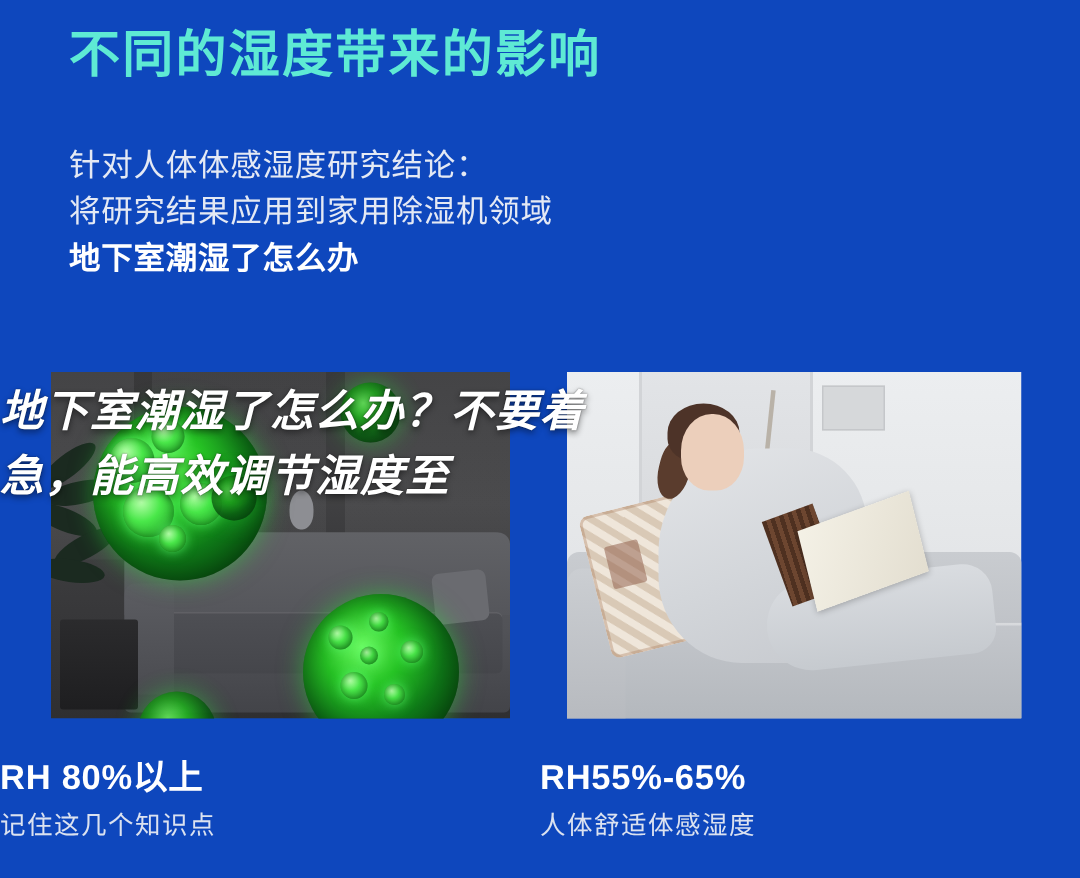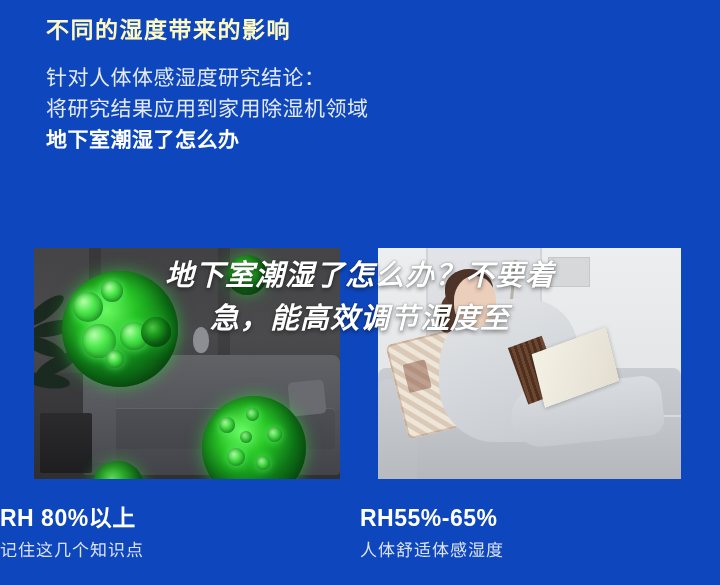--- a/index.html
+++ b/index.html
@@ -26,32 +26,33 @@
 
   
   .header {
     position: absolute;
     left: 46px;
     top: 16px;
     width: 620px;
   }
 
   .poster-title {
-    font-size: 23px;
+    font-size: 34px;
     font-weight: 700;
-    color: #fef9c3;
+    color: #5eead4;
     letter-spacing: 1.5px;
     line-height: 1.25;
     white-space: nowrap;
   }
 
   .subtitle-block {
-    margin-top: 17px;
+    margin-top: 36px;
     color: #e6ebf5;
     letter-spacing: 0.5px;
+    font-family: Liberation Serif, serif;
   }
 
   .sub-line {
     font-size: 21px;
     line-height: 31px;
     font-weight: 400;
     white-space: nowrap;
     color: #e4e9f4;
   }
 
@@ -281,21 +282,21 @@
     background: repeating-linear-gradient(92deg, #4e3020 0 3px, #6d4630 3px 6px);
     transform: rotate(-20deg);
   }
 
   
   .headline {
     position: absolute;
     left: 0;
     top: 254px;
     width: 720px;
-    text-align: center;
+    text-align: left;
     font-size: 29px;
     line-height: 43px;
     font-weight: 700;
     font-style: italic;
     color: #ffffff;
     letter-spacing: 1px;
     text-shadow:
       0 2px 4px rgba(0,0,0,.45),
       0 0 1px rgba(0,0,0,.6);
     pointer-events: none;

